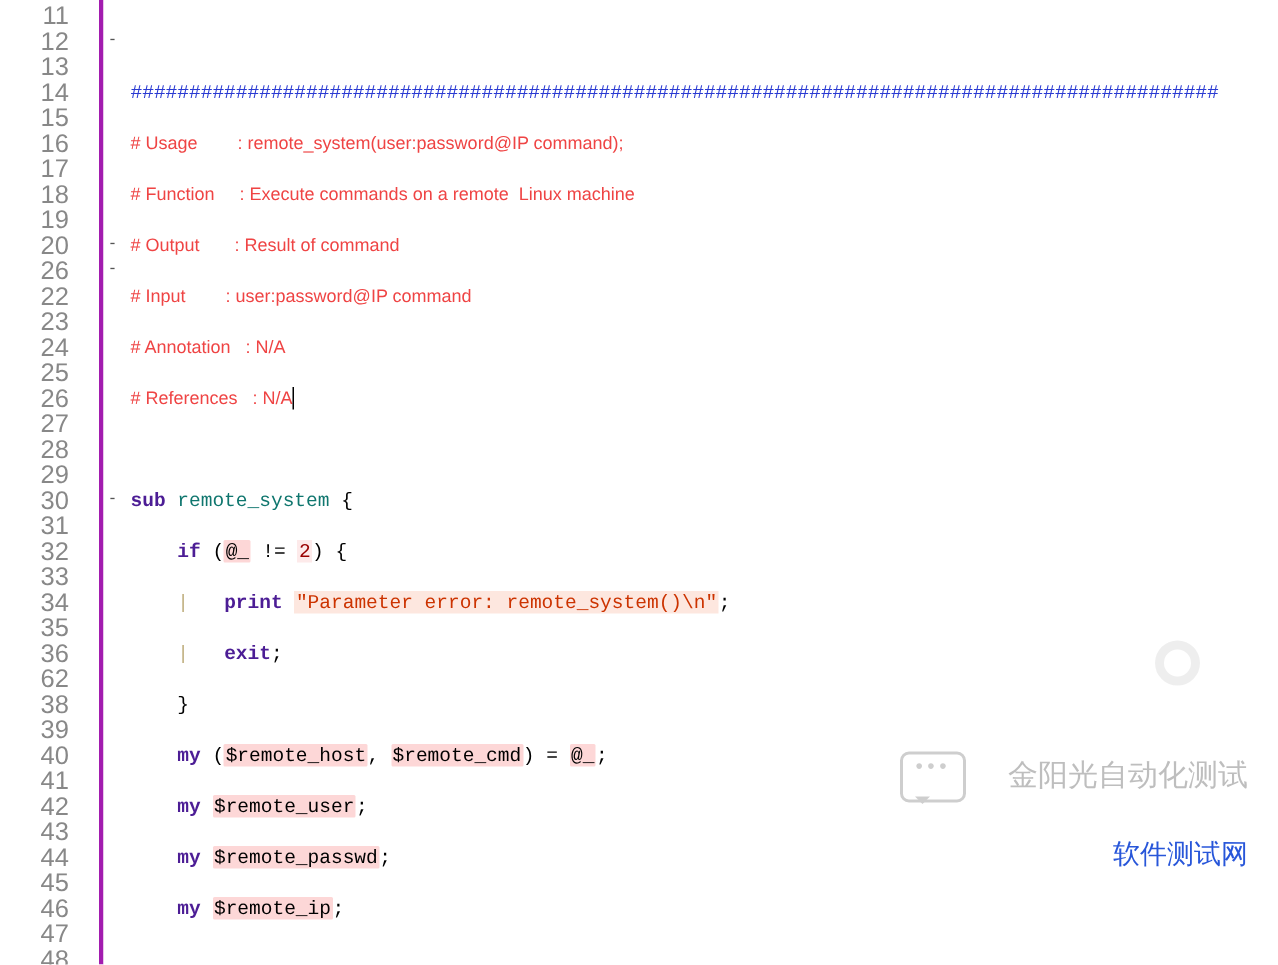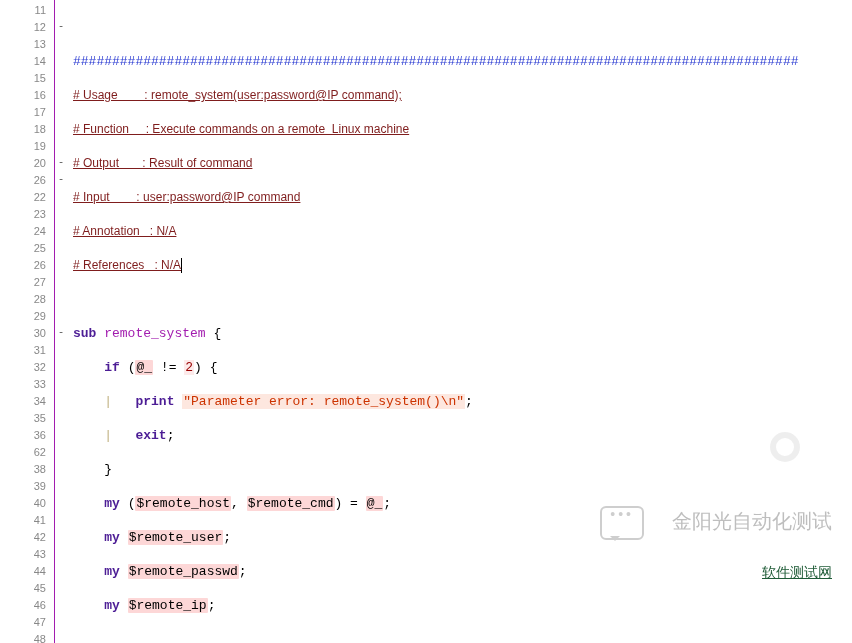--- a/index.html
+++ b/index.html
@@ -11,48 +11,48 @@
   font-family: "Courier New", monospace;
   font-size: 13px;
   background: #fff;
 }
 .container { display: flex; height: 100%; }
 .gutter {
   width: 46px;
   background: #fff;
   color: #888;
   text-align: right;
-  padding: 2px 8px 0 0;
-  border-right: 1px solid #a21caf;
+  padding: 2px 20px 0 0;
+  border-right: 3px solid #a21caf;
   user-select: none;
   line-height: 17px;
   font-family: Arial, sans-serif;
-  font-size: 11px;
+  font-size: 17px;
 }
 .fold-col {
   width: 12px;
   background: #fff;
   line-height: 17px;
   text-align: center;
   color:#555;
   font-family: monospace;
   font-size: 11px;
 }
 .code {
   flex: 1;
   padding: 2px 0 0 6px;
   line-height: 17px;
   white-space: pre;
   position: relative;
 }
 .ln { height: 17px; }
-.comment { color: #7f1d1d; font-family: "Comic Sans MS", "Segoe UI", sans-serif; font-size: 12px; text-decoration: underline;}
+.comment { color: #ef4444; font-family: "Comic Sans MS", "Segoe UI", sans-serif; font-size: 12px;}
 .header-bar { color: #2a3ad2; letter-spacing: 0px; font-family: "Courier New", monospace; font-size: 13px;}
 .kw { color: #4c1d95; font-weight: bold; }
-.id { color: #a21caf; }
+.id { color: #0f766e; }
 .var { color: #000; background: #fdd7d7; border-radius: 1px; padding: 0 1px;}
 .str { color: #c30; background: #fde7df; padding: 0 1px;}
 .num { color: #900; background: #fdeaea; padding: 0 1px;}
 .guide { color:#c0b080; }
 .caret { border-right:1px solid #000; }
 .wm {
   position:absolute;
   right:20px; bottom:14px;
   color:#bbb;
   font-family: "Microsoft YaHei", sans-serif;
@@ -64,21 +64,21 @@
 }
 .wm .chat-ico {
   display:inline-block; width:40px; height:30px; border:2px solid #ccc; border-radius:6px;
   position:relative; vertical-align:middle; margin-right:4px;
 }
 .wm .chat-ico::after{
   content:""; position:absolute; bottom:-8px; left:8px;
   border:5px solid transparent; border-top-color:#ccc;
 }
 .wm .dots{ font-size:14px; color:#ccc; letter-spacing:3px; display:inline-block; transform:translateY(-9px) translateX(-38px);}
-.wm .sub{ font-size:14px; color:#14532d; display:block;text-decoration:underline;}
+.wm .sub{ font-size:18px; color:#1d4ed8; display:block;}
 .wm .circ{
   position:absolute; right:32px; top:-26px;
   width:18px; height:18px; border:6px solid #eee; border-radius:50%;
 }
 </style>
 </head>
 <body>
 
 <div class="container">
   <div class="gutter" id="gutter">

